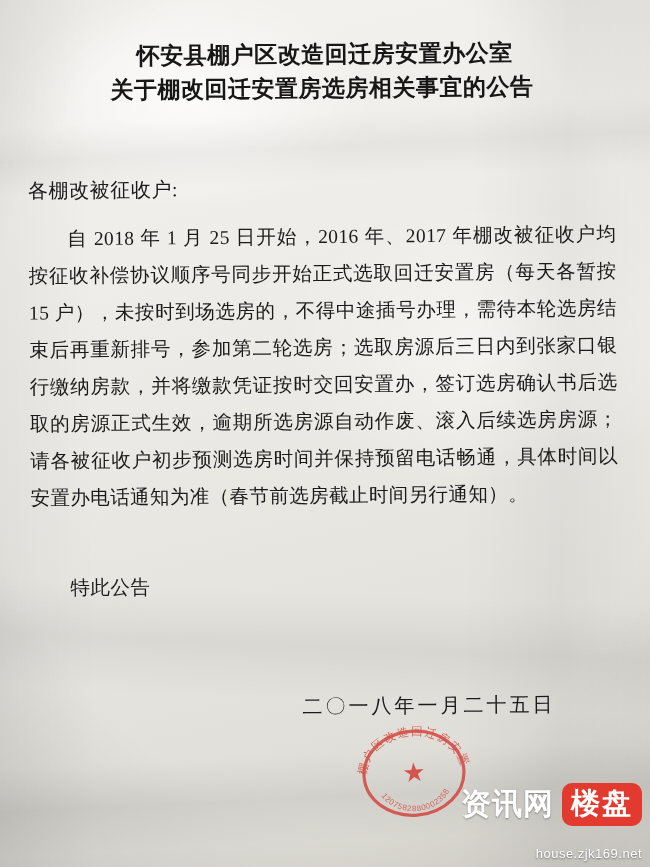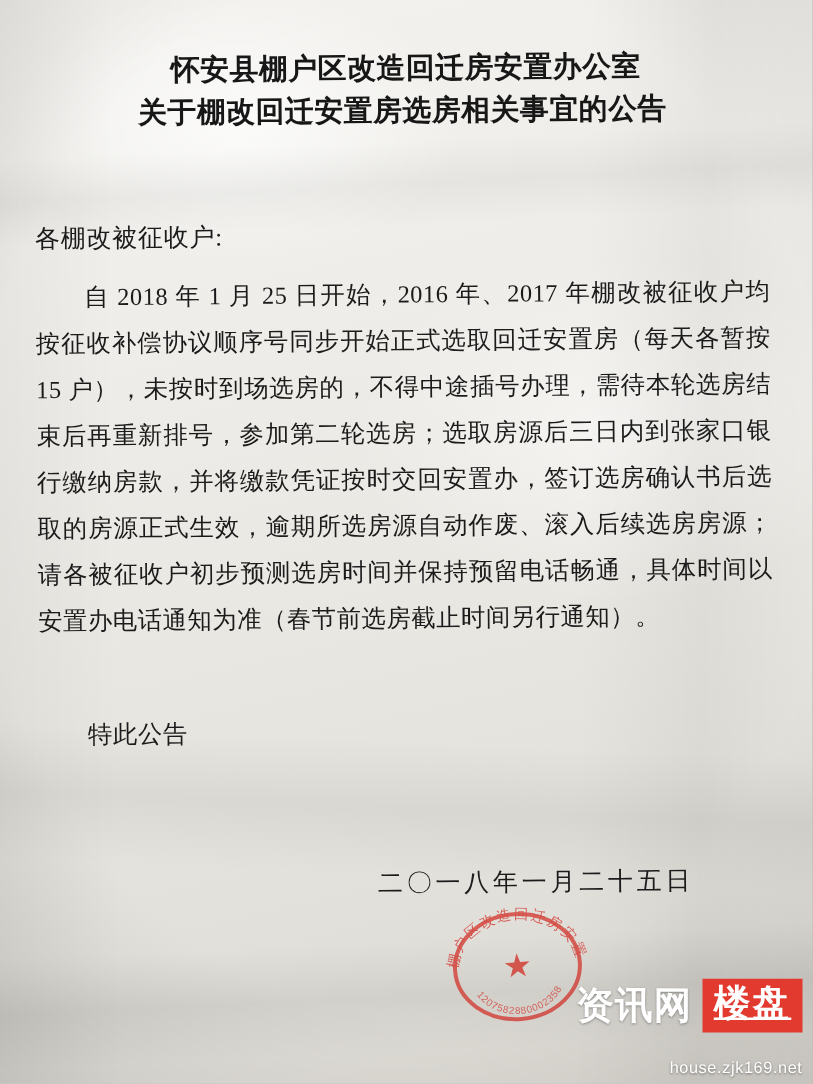--- a/index.html
+++ b/index.html
@@ -186,22 +186,21 @@
   }
   .wm-badge {
     background: #e23a2e;
     color: #ffffff;
     font-family: "Liberation Sans", "DejaVu Sans", sans-serif;
     font-weight: bold;
     font-size: 29px;
     line-height: 1;
     padding: 6px 9px 8px 9px;
     letter-spacing: 2px;
-    border-radius: 0;
-    text-decoration: underline;
+    border-radius: 10px;
   }
   .wm-url {
     font-family: "Liberation Sans", "DejaVu Sans", sans-serif;
     font-size: 13px;
     color: #ffffff;
     text-shadow: 0 1px 2px rgba(0,0,0,0.45);
     margin-top: 20px;
     letter-spacing: 0.5px;
   }
 </style>

